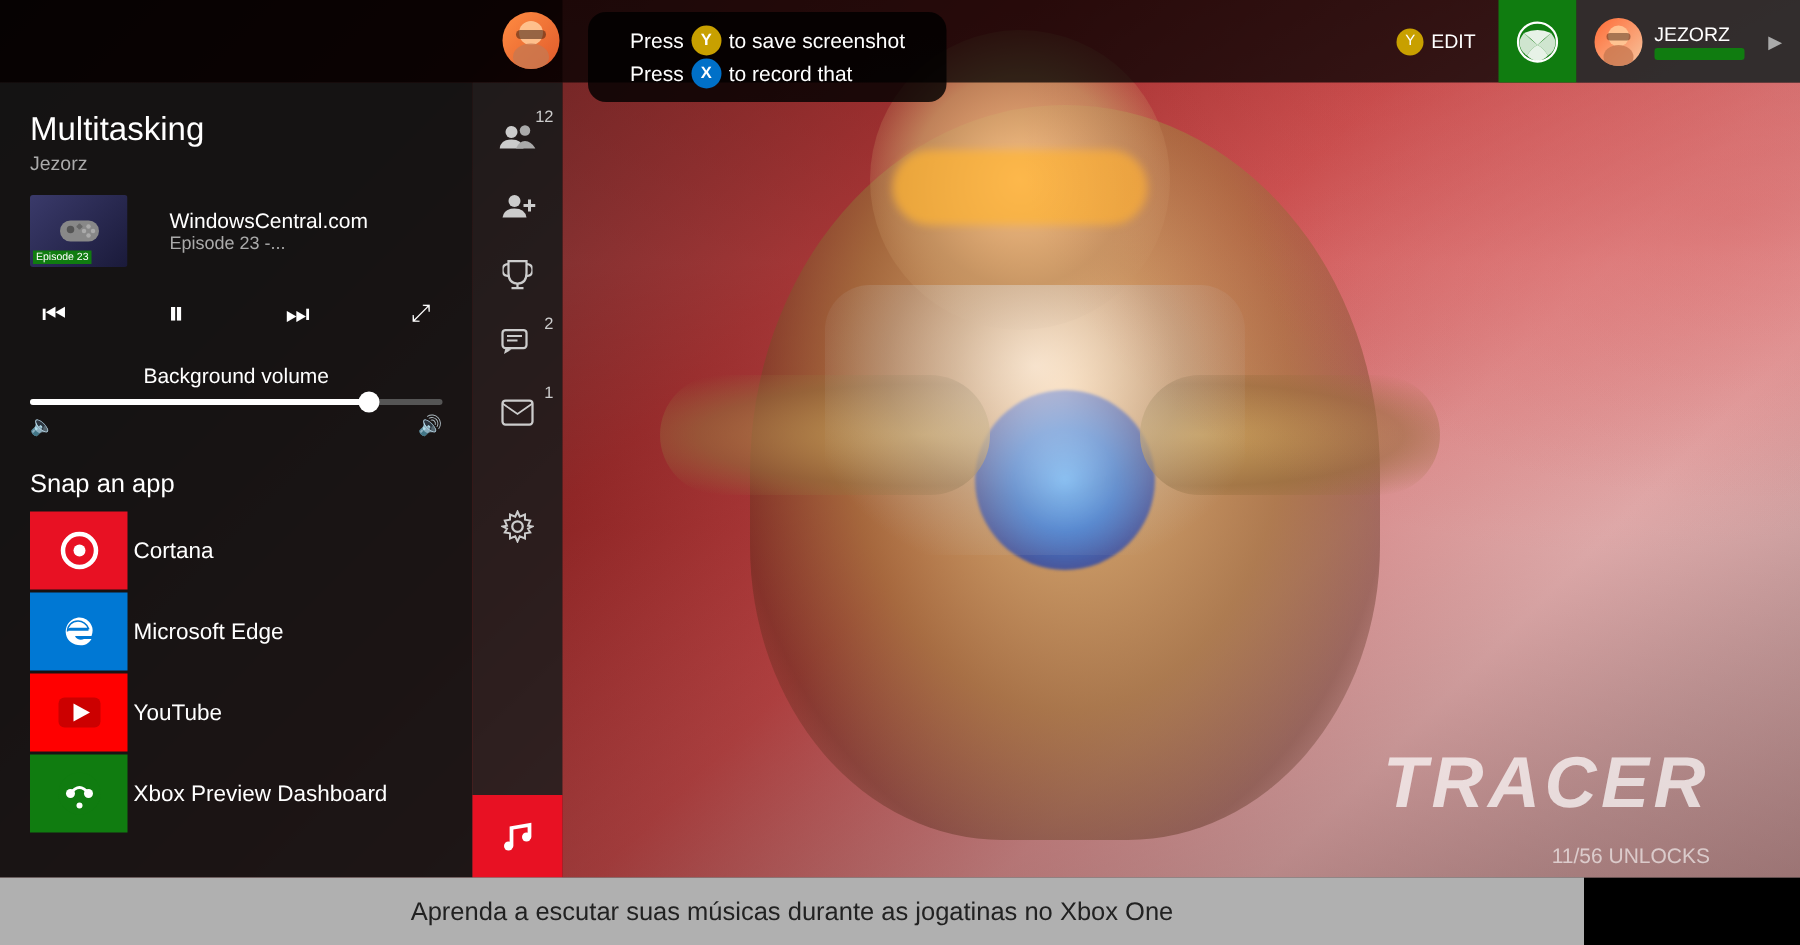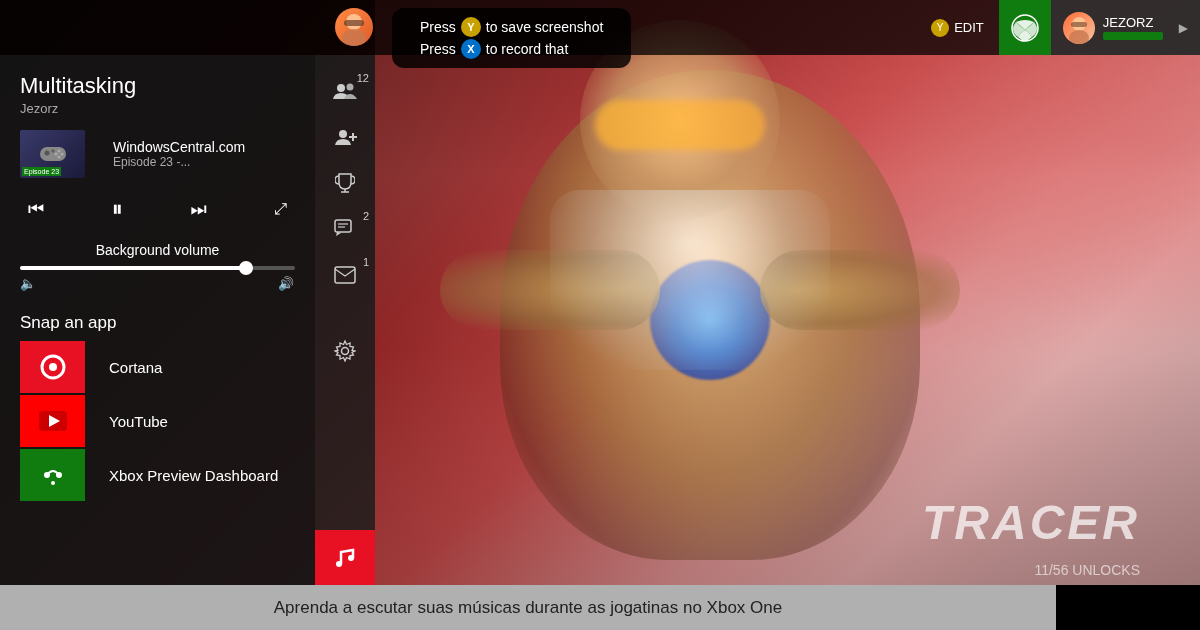--- a/index.html
+++ b/index.html
@@ -281,21 +281,21 @@
       color: #fff;
     }
     .app-icon-cortana { background: #e81123; }
     .app-icon-edge { background: #0078d4; }
     .app-icon-youtube { background: #ff0000; }
     .app-icon-xbox { background: #107c10; position: relative; }
 
     .app-name {
       font-size: 15px;
       color: #fff;
-      padding-left: 24px;
+      padding-left: 4px;
     }
 
     
     .center-sidebar {
       position: absolute;
       top: 55px;
       left: 315px;
       width: 60px;
       height: 530px;
       background: rgba(30, 30, 30, 0.88);
@@ -544,20 +544,29 @@
     <div class="app-item">
       <div class="app-icon app-icon-cortana">
         <svg width="28" height="28" viewBox="0 0 28 28">
           <circle cx="14" cy="14" r="11" fill="none" stroke="white" stroke-width="3"></circle>
           <circle cx="14" cy="14" r="4" fill="white"></circle>
         </svg>
       </div>
       <span class="app-name">Cortana</span>
     </div>
 
+    <div class="app-item">
+      <div class="app-icon app-icon-edge">
+        <svg width="28" height="28" viewBox="0 0 28 28">
+          <path d="M22 10C20 6 16 4 12 5C7 6 4 11 5 16C6 21 11 24 17 23C19 22.5 21 21 22 19L17 19C15 20 12 19.5 11 17L22 17C23 14 23 12 22 10Z" fill="white"></path>
+          <path d="M6 14C6 10 9 7 13 7C16 7 19 9 20 12L8 12C7.5 12 7 12.5 7 13L20 13" fill="none" stroke="#0078d4" stroke-width="1"></path>
+        </svg>
+      </div>
+      <span class="app-name">Microsoft Edge</span>
+    </div>
 
     <div class="app-item">
       <div class="app-icon app-icon-youtube">
         <svg width="30" height="22" viewBox="0 0 30 22">
           <rect x="1" y="1" width="28" height="20" rx="4" fill="#cc0000"></rect>
           <polygon points="11,5 11,17 22,11" fill="white"></polygon>
         </svg>
       </div>
       <span class="app-name">YouTube</span>
     </div>

